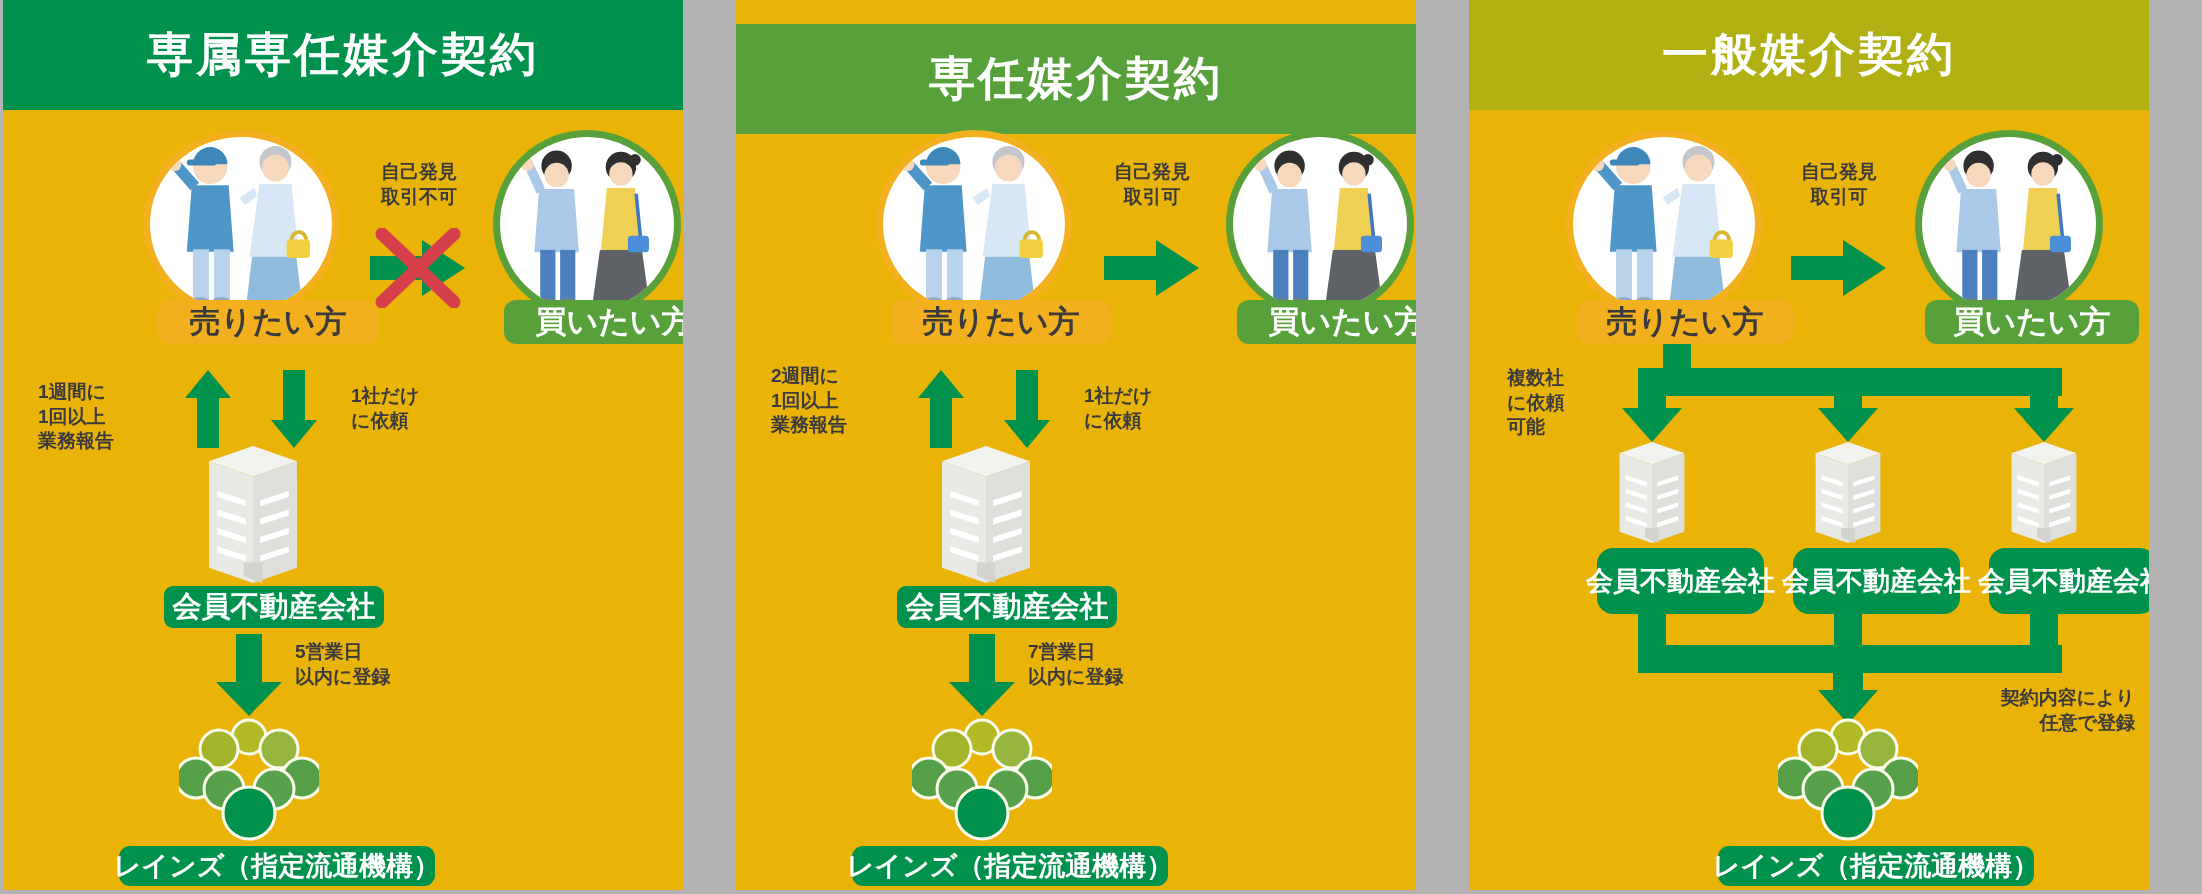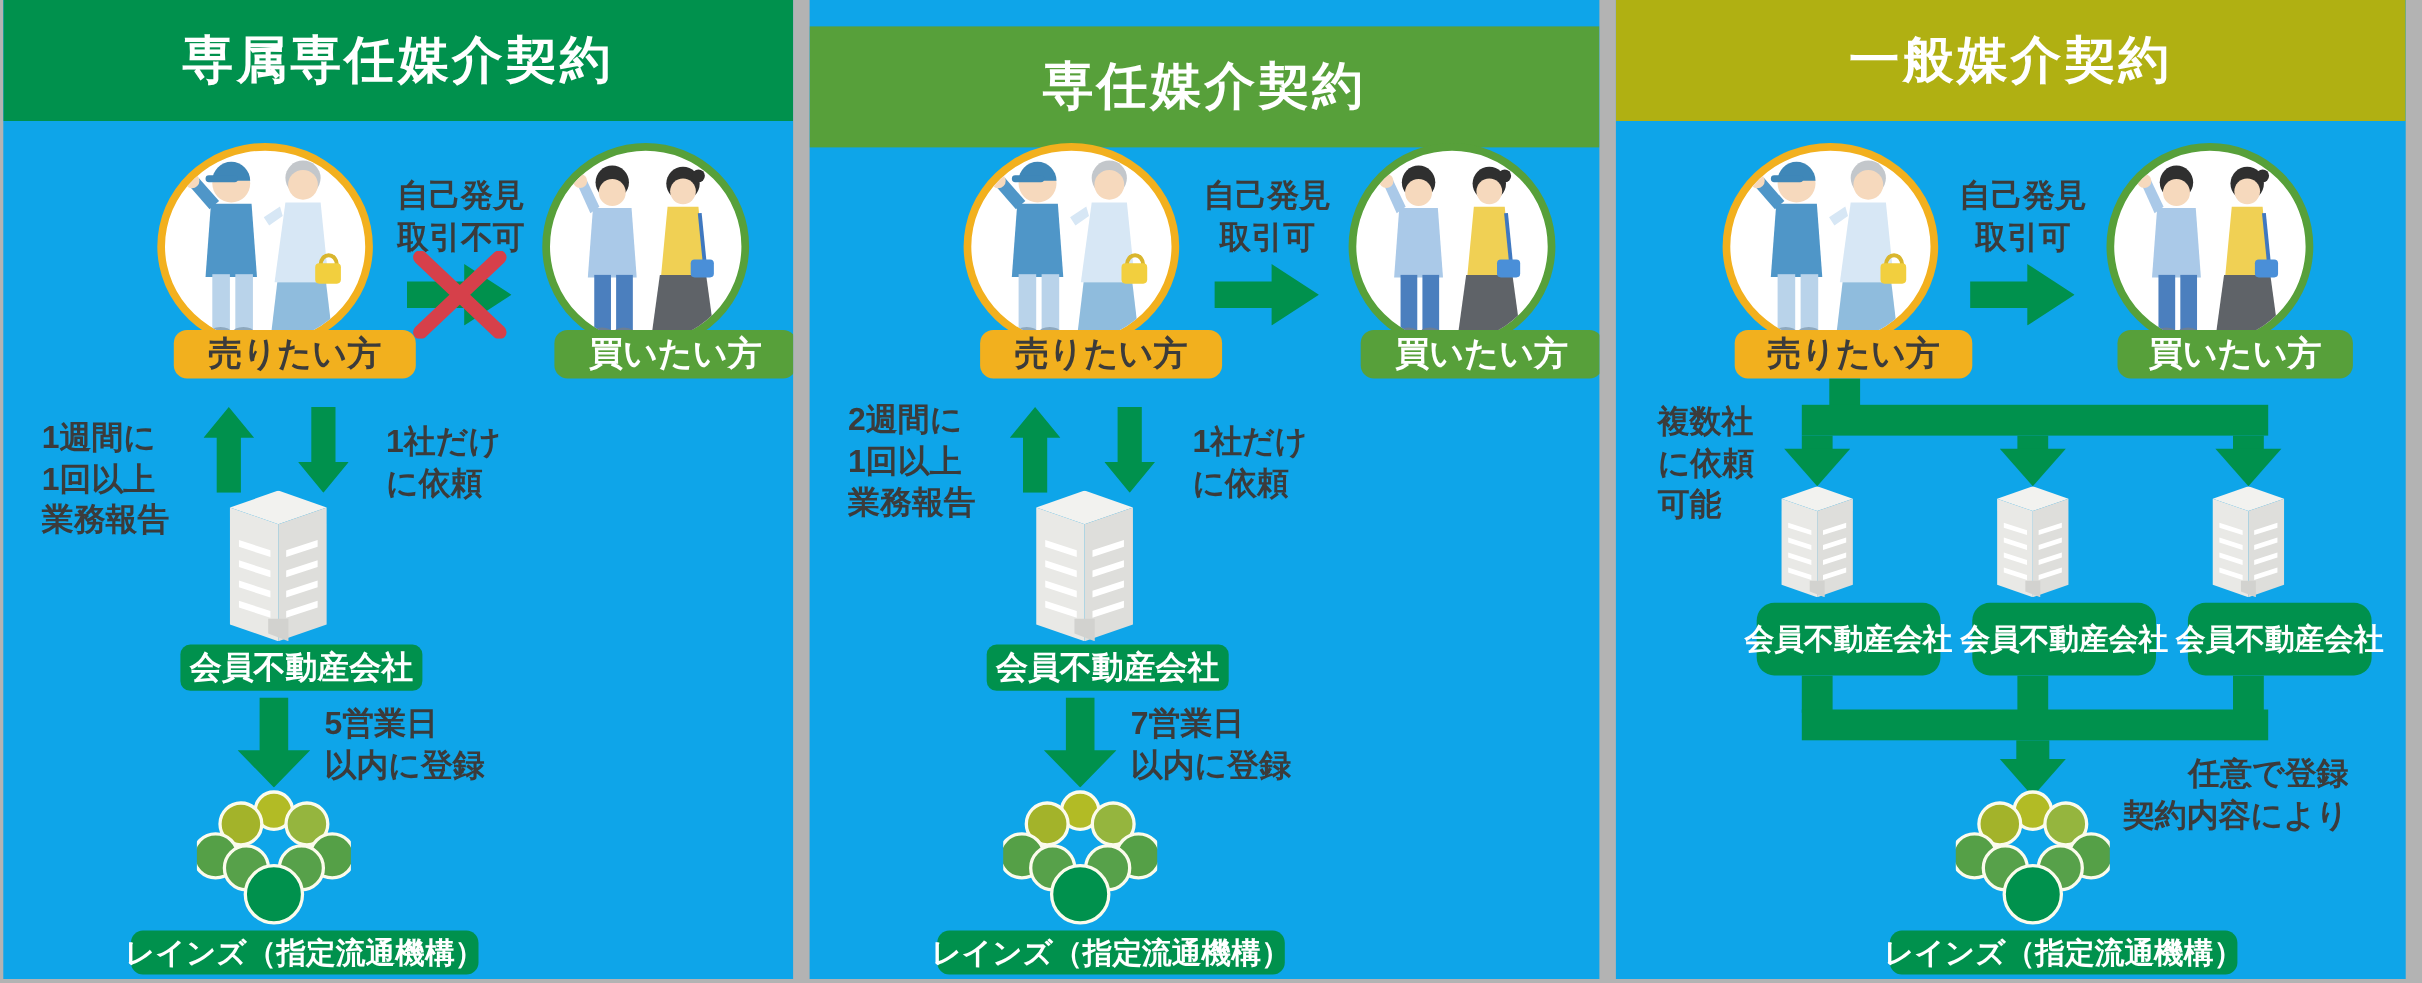--- a/index.html
+++ b/index.html
@@ -5,21 +5,21 @@
   html,body{margin:0;padding:0;background:#ffffff;}
   .stage{
     position:relative;
     width:2202px;height:894px;
     background:#b3b3b3;
     font-family:"Liberation Sans","DejaVu Sans",sans-serif;
     overflow:hidden;
   }
   .panel{
     position:absolute;top:0;height:890px;width:680px;
-    background:#0ea5e9;overflow:hidden;padding-left:38px;
+    background:#eab308;overflow:hidden;
   }
   .hdr{
     position:absolute;left:0;top:0;width:100%;height:110px;
     display:flex;align-items:center;justify-content:center;
     color:#ffffff;font-size:46px;font-weight:700;letter-spacing:3px;
   }
   .circ{
     position:absolute;border-radius:50%;background:#ffffff;
     overflow:hidden;box-sizing:border-box;border:7px solid #ccc;
   }
@@ -32,21 +32,21 @@
   }
   .band-orange{background:#f2b01e;color:#3b3b3b;}
   .band-green{background:#57a03a;color:#ffffff;}
   .band-dark{background:#00914d;color:#ffffff;}
   .band-2line{
     flex-direction:row;border-radius:16px;font-size:27px;line-height:1.22;
     text-align:center;
   }
   .reins{font-size:27px;border-radius:11px;}
   .note{
-    position:absolute;color:#3b3b3b;font-size:29px;font-weight:600;
+    position:absolute;color:#3b3b3b;font-size:19px;font-weight:600;
     line-height:1.3;white-space:nowrap;
   }
   .note.ctr{text-align:center;}
   .note.rgt{text-align:right;}
   .pos{position:absolute;}
 </style>
 </head>
 <body>
 
 <svg width="0" height="0" style="position:absolute" aria-hidden="true">
@@ -335,22 +335,22 @@
     <div class="band band-dark band-2line" style="left:492px;top:548px;width:167px;height:66px;">
       <div>会員</div>
       <div>不動産会社</div>
     </div>
 
     <svg class="pos" style="left:150px;top:614px;" width="460" height="134">
         <use href="#converge-3"></use>
       </svg>
 
     <div class="note rgt" style="left:436px;top:686px;width:230px;">
+      <div>契約内容により</div>
       <div>任意で登録</div>
-      <div>契約内容により</div>
     </div>
 
     <svg class="pos" style="left:309px;top:716px;" width="140" height="128">
         <use href="#people-cluster"></use>
       </svg>
     <div class="band band-dark reins" style="left:221px;top:846px;width:316px;height:40px;">レインズ（指定流通機構）</div>
   </section>
 
 </div>
 

